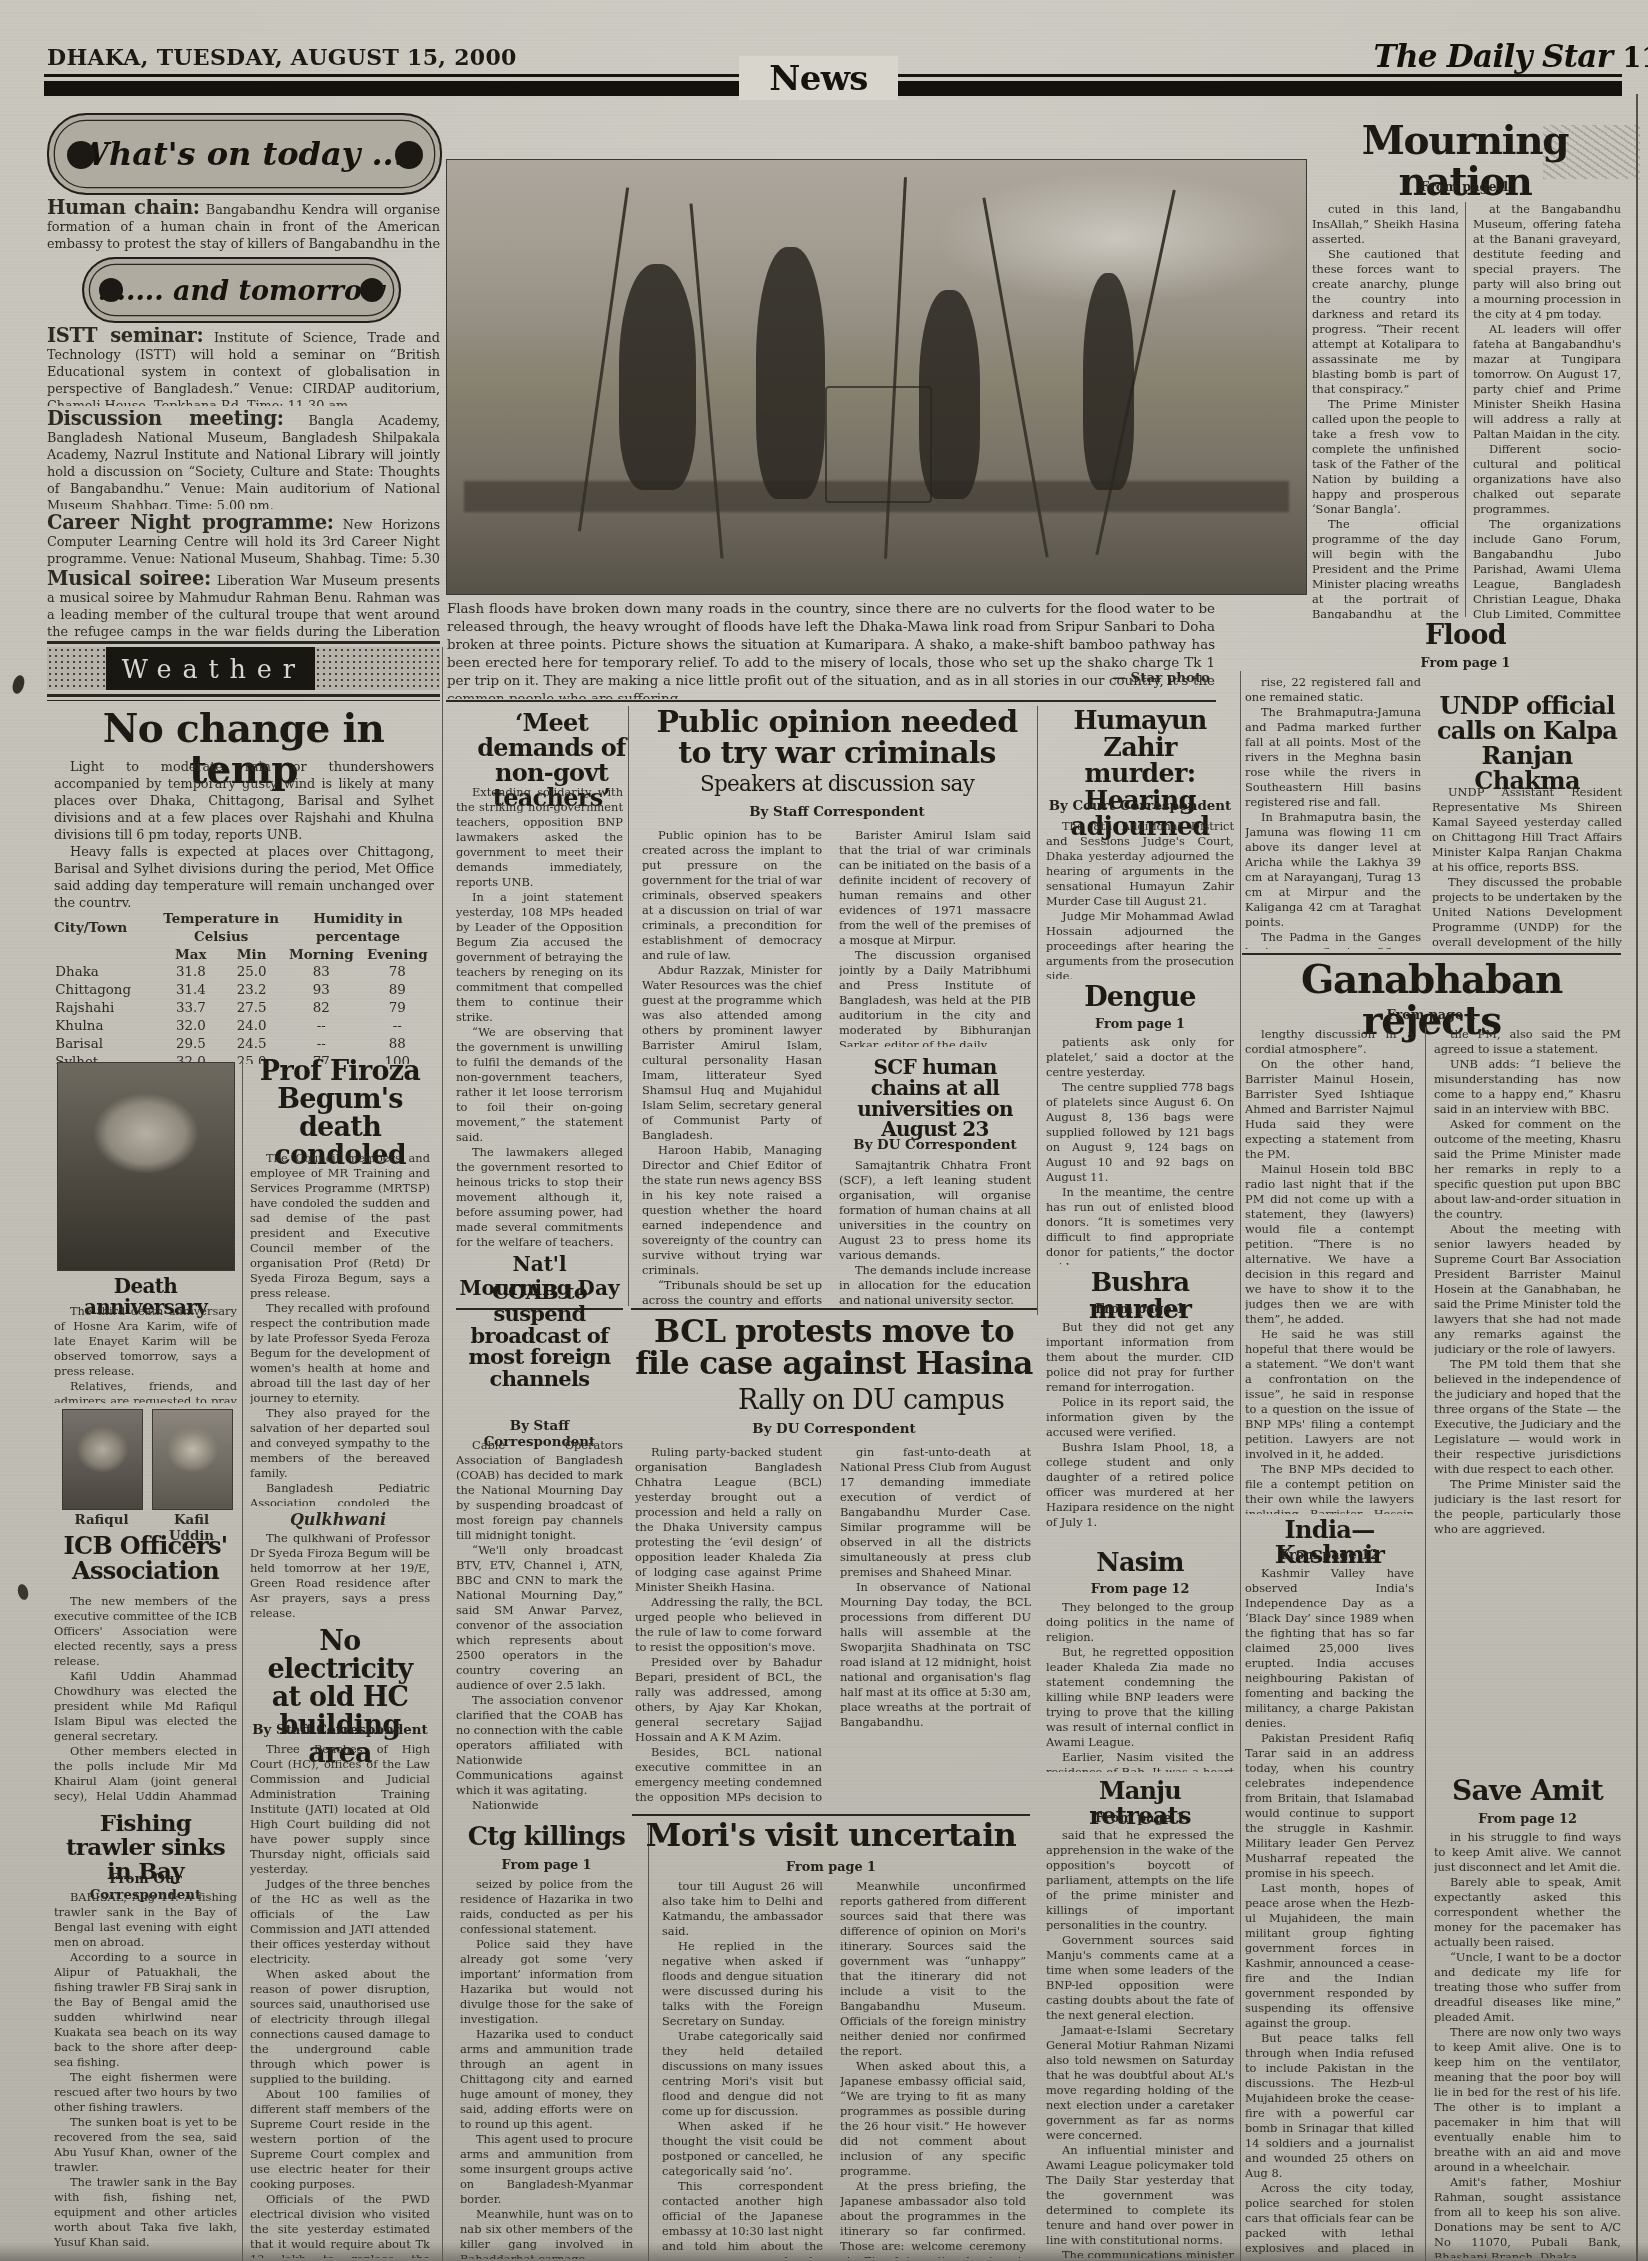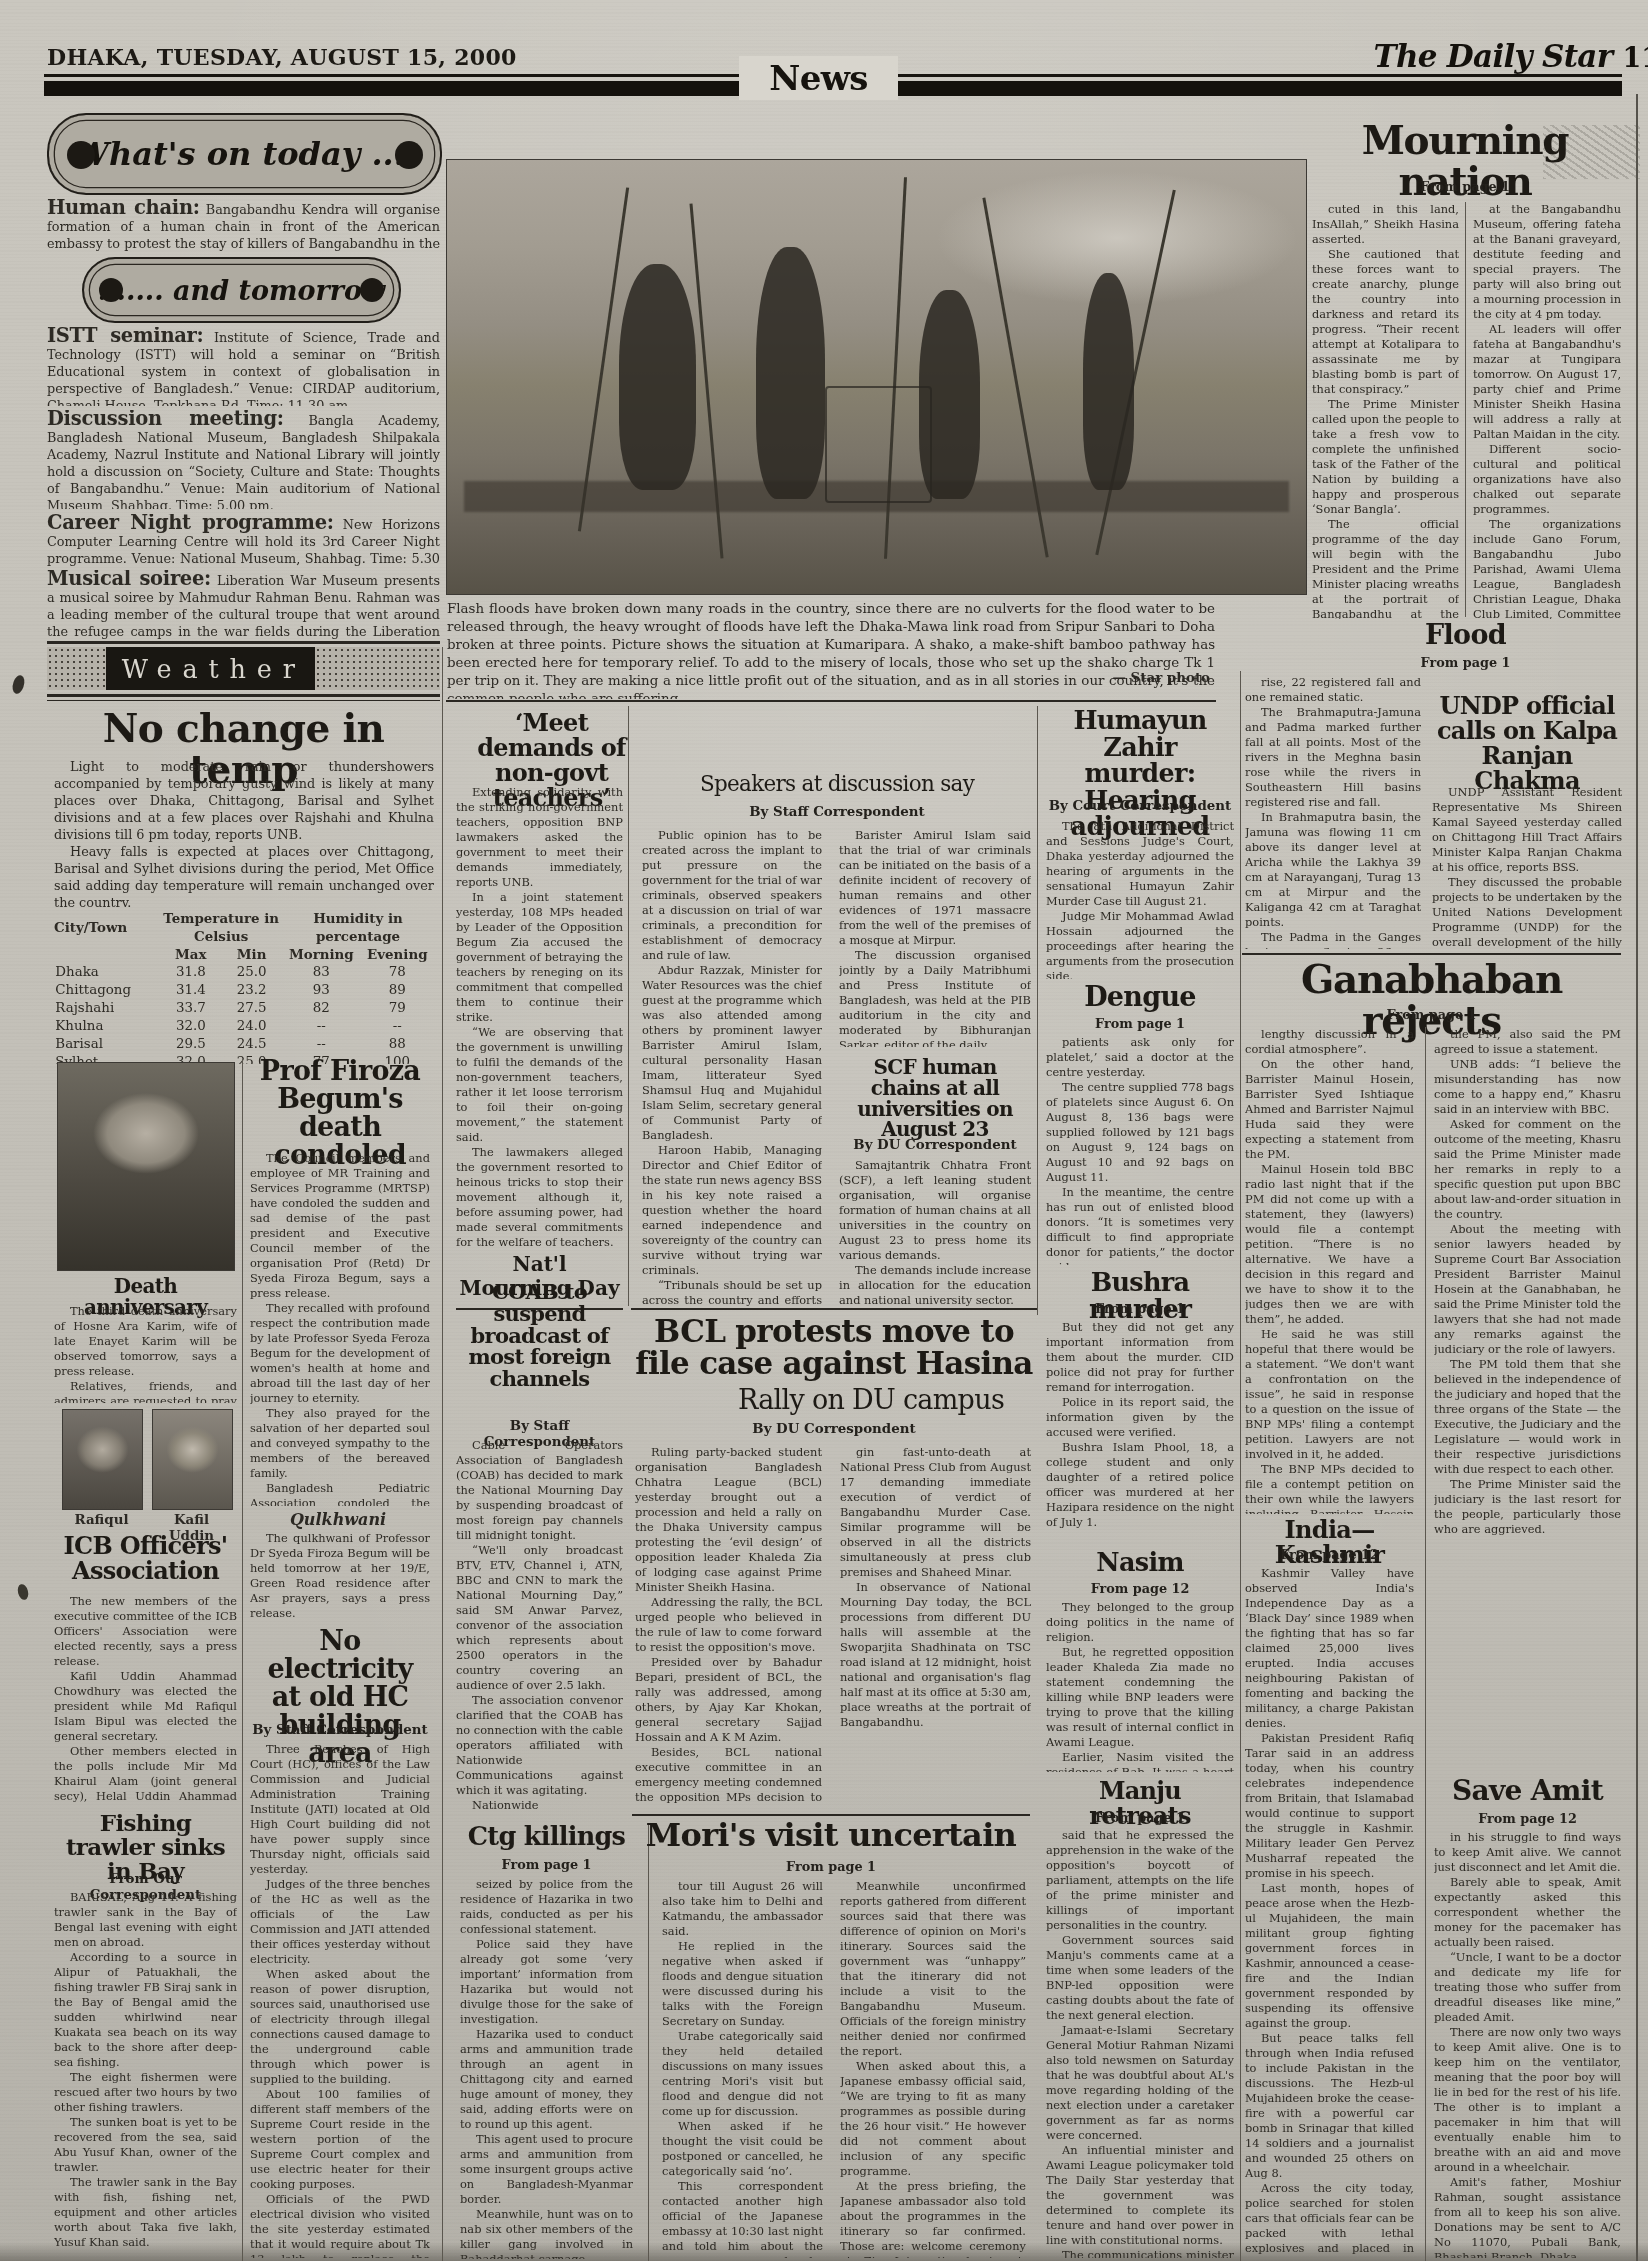--- a/index.html
+++ b/index.html
@@ -285,20 +285,21 @@
       <p>seized by police from the residence of Hazarika in two raids, conducted as per his confessional statement.</p>
       <p>Police said they have already got some ‘very important’ information from Hazarika but would not divulge those for the sake of investigation.</p>
       <p>Hazarika used to conduct arms and ammunition trade through an agent in Chittagong city and earned huge amount of money, they said, adding efforts were on to round up this agent.</p>
       <p>This agent used to procure arms and ammunition from some insurgent groups active on Bangladesh-Myanmar border.</p>
       <p>Meanwhile, hunt was on to nab six other members of the killer gang involved in Bahaddarhat carnage.</p>
     </div>
 
   <div class="vr" style="left:628px;top:706px;height:600px;"></div>
   <div class="vr" style="left:648px;top:1823px;height:438px;"></div>
 
+  <div class="abs hl" style="left:642px;top:706px;width:390px;font-size:30px;">Public opinion needed to try war criminals</div>
   <div class="abs hl" style="left:642px;top:773px;width:390px;font-size:21.5px;font-weight:normal;">Speakers at discussion say</div>
   <div class="abs by" style="left:642px;top:803px;width:390px;">By Staff Correspondent</div>
   <div class="art bd sm" style="left:642px;top:828px;width:180px;height:480px;">
       <p>Public opinion has to be created across the implant to put pressure on the government for the trial of war criminals, observed speakers at a discussion on trial of war criminals, a precondition for establishment of democracy and rule of law.</p>
       <p>Abdur Razzak, Minister for Water Resources was the chief guest at the programme which was also attended among others by prominent lawyer Barrister Amirul Islam, cultural personality Hasan Imam, litterateur Syed Shamsul Huq and Mujahidul Islam Selim, secretary general of Communist Party of Bangladesh.</p>
       <p>Haroon Habib, Managing Director and Chief Editor of the state run news agency BSS in his key note raised a question whether the hoard earned independence and sovereignty of the country can survive without trying war criminals.</p>
       <p>“Tribunals should be set up across the country and efforts be made to try the war criminals as per law of the land and as well as international law,” Habib said.</p>
     </div>
   <div class="art bd sm" style="left:839px;top:828px;width:192px;height:219px;">
       <p>Barister Amirul Islam said that the trial of war criminals can be initiated on the basis of a definite incident of recovery of human remains and other evidences of 1971 massacre from the well of the premises of a mosque at Mirpur.</p>

